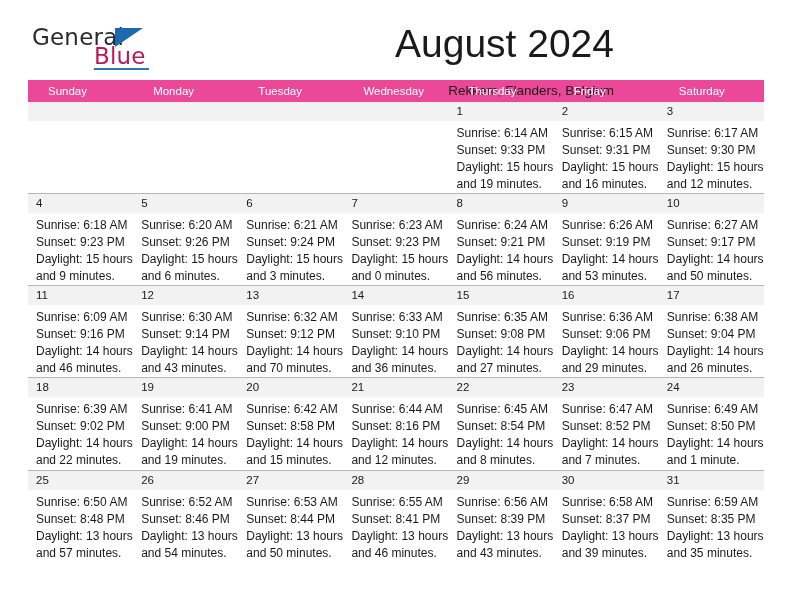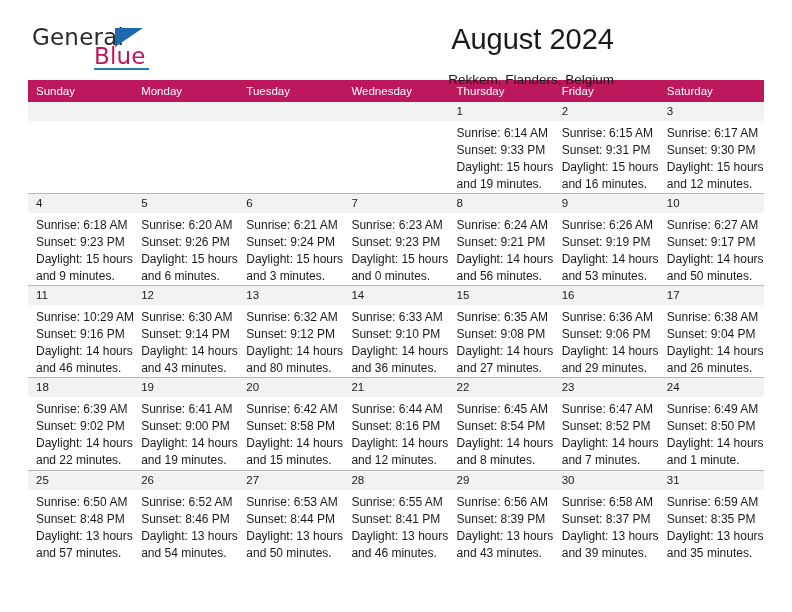--- a/index.html
+++ b/index.html
@@ -72,46 +72,46 @@
     width: 55px;
     height: 2px;
     background: #1f7ac0;
   }
 
   .titleblock {
     text-align: right;
     padding-right: 2px;
   }
   .cal-title {
-    font-size: 29px;
+    font-size: 39px;
     color: #1a1a1a;
     line-height: 1.05;
     white-space: nowrap;
   }
   .cal-subtitle {
     font-size: 13.5px;
     color: #1a1a1a;
     margin-top: 18px;
     white-space: nowrap;
   }
 
   
   table.cal {
     width: 736px;
     border-collapse: collapse;
     table-layout: fixed;
     margin-top: 8px;
   }
   table.cal th {
-    background: #be185d;
+    background: #ec4899;
     color: #ffffff;
     font-size: 11.5px;
     font-weight: normal;
     text-align: left;
-    padding: 5px 0 5px 8px;
+    padding: 5px 0 5px 20px;
     height: 19px;
     box-sizing: border-box;
   }
   table.cal td {
     vertical-align: top;
     padding: 0;
     border-top: 1px solid #b8b8b8;
     height: 89px;
     box-sizing: border-box;
     background: #ffffff;
@@ -277,42 +277,42 @@
               <div>Sunset: 9:17 PM</div>
               <div>Daylight: 14 hours</div>
               <div>and 50 minutes.</div>
             </div>
           </td>
         </tr>
         <tr class="week">
           <td>
             <div class="daynum">11</div>
             <div class="cellbody">
-              <div>Sunrise: 10:29 AM</div>
+              <div>Sunrise: 6:09 AM</div>
               <div>Sunset: 9:16 PM</div>
               <div>Daylight: 14 hours</div>
               <div>and 46 minutes.</div>
             </div>
           </td>
           <td>
             <div class="daynum">12</div>
             <div class="cellbody">
               <div>Sunrise: 6:30 AM</div>
               <div>Sunset: 9:14 PM</div>
               <div>Daylight: 14 hours</div>
               <div>and 43 minutes.</div>
             </div>
           </td>
           <td>
             <div class="daynum">13</div>
             <div class="cellbody">
               <div>Sunrise: 6:32 AM</div>
               <div>Sunset: 9:12 PM</div>
               <div>Daylight: 14 hours</div>
-              <div>and 80 minutes.</div>
+              <div>and 70 minutes.</div>
             </div>
           </td>
           <td>
             <div class="daynum">14</div>
             <div class="cellbody">
               <div>Sunrise: 6:33 AM</div>
               <div>Sunset: 9:10 PM</div>
               <div>Daylight: 14 hours</div>
               <div>and 36 minutes.</div>
             </div>

